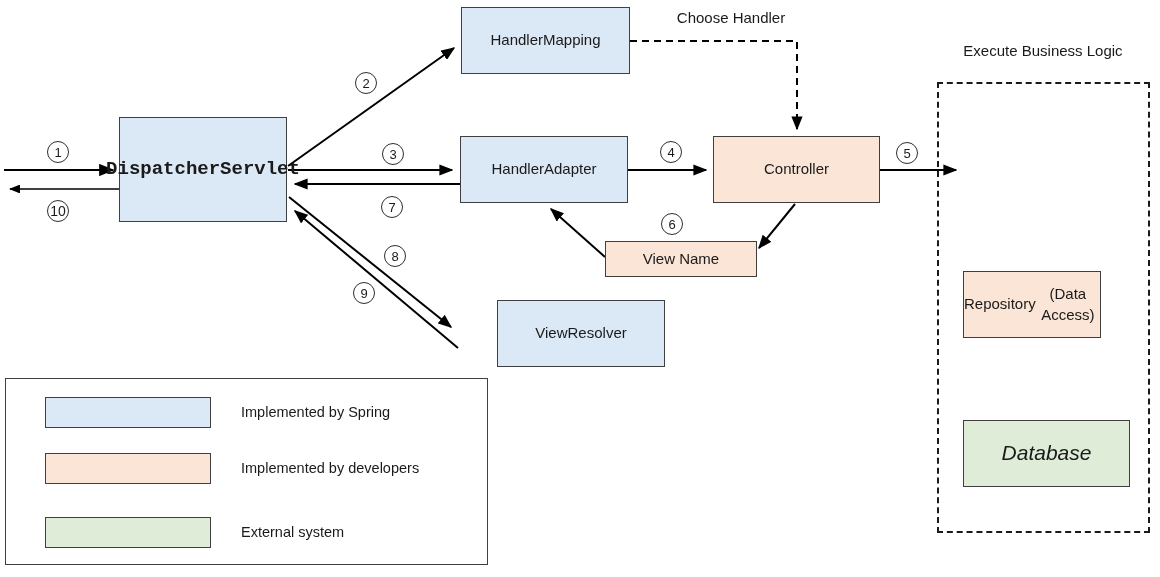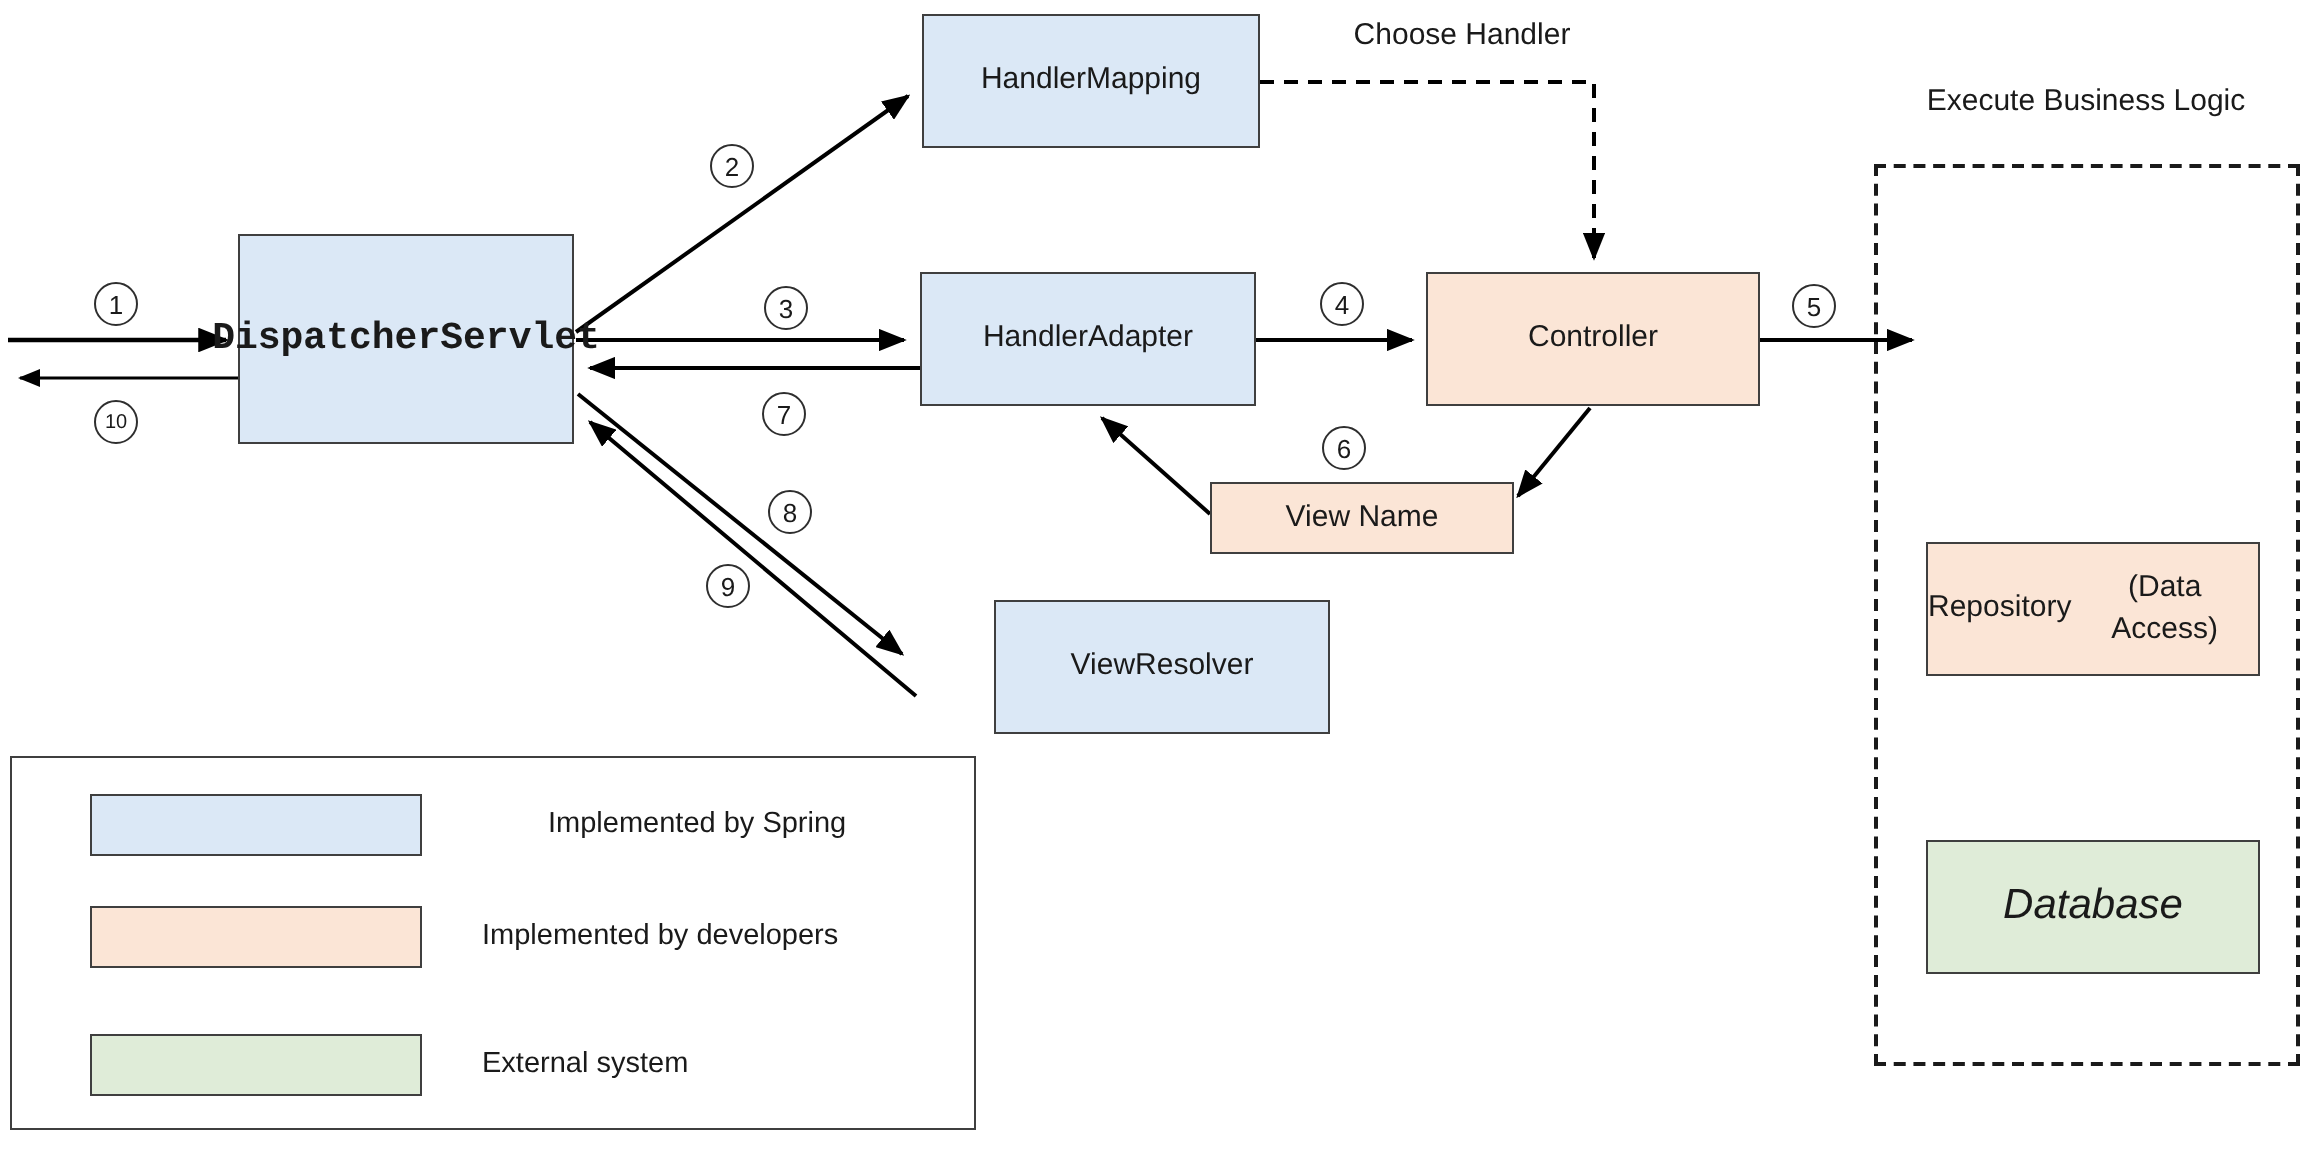--- a/index.html
+++ b/index.html
@@ -93,46 +93,46 @@
 
   <div class="node" style="left: 713px; top: 136px; width: 167px; height: 67px; background: rgb(251, 229, 214);">
     <span>Controller</span>
   </div>
 
   <div class="node" style="left: 605px; top: 241px; width: 152px; height: 36px; background: rgb(251, 229, 214);">
     <span>View Name</span>
   </div>
 
 
-  <div class="node" style="left: 963px; top: 271px; width: 167px; height: 67px; background: rgb(251, 229, 214);">
+  <div class="node" style="left: 963px; top: 271px; width: 138px; height: 67px; background: rgb(251, 229, 214);">
     <span>Repository</span>
     <span>(Data Access)</span>
   </div>
 
   <div class="node big" style="left: 963px; top: 420px; width: 167px; height: 67px; background: rgb(223, 236, 216);">
     <span>Database</span>
   </div>
 
   <div class="free-label" style="left:656px;top:9px;width:150px;">Choose Handler</div>
   <div class="free-label" style="left:945px;top:42px;width:196px;">Execute Business Logic</div>
 
   <div class="step" style="left:47px;top:141px;">1</div>
   <div class="step" style="left:355px;top:72px;">2</div>
   <div class="step" style="left:382px;top:143px;">3</div>
   <div class="step" style="left:660px;top:141px;">4</div>
   <div class="step" style="left:896px;top:142px;">5</div>
   <div class="step" style="left:661px;top:213px;">6</div>
   <div class="step" style="left:381px;top:196px;">7</div>
   <div class="step" style="left:384px;top:245px;">8</div>
   <div class="step" style="left:353px;top:282px;">9</div>
-  <div class="step" style="left:47px;top:200px;font-size:10px;">10</div>
+  <div class="step" style="left:47px;top:200px;font-size:14px;">10</div>
 
   <div class="legend" style="left:5px;top:378px;width:483px;height:187px;">
     <div class="swatch" style="left: 39px; top: 18px; background: rgb(219, 232, 246);"></div>
-    <div class="legend-label" style="left:235px;top:25px;margin-left:33px;">Implemented by Spring</div>
+    <div class="legend-label" style="left:235px;top:25px;">Implemented by Spring</div>
 
     <div class="swatch" style="left: 39px; top: 74px; background: rgb(251, 229, 214);"></div>
     <div class="legend-label" style="left:235px;top:81px;">Implemented by developers</div>
 
     <div class="swatch" style="left: 39px; top: 138px; background: rgb(223, 236, 216);"></div>
     <div class="legend-label" style="left:235px;top:145px;">External system</div>
   </div>
 
 </div>
 

